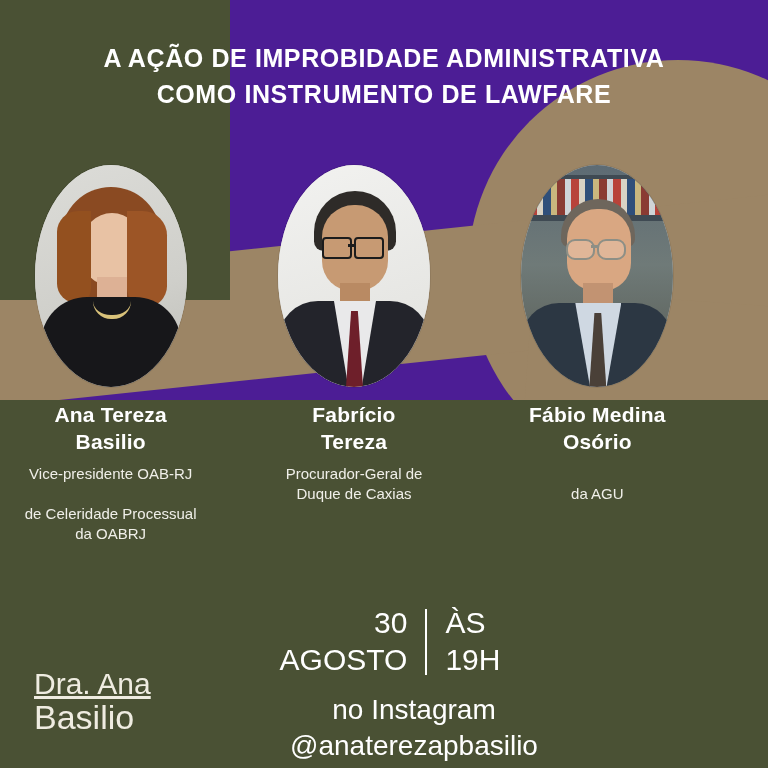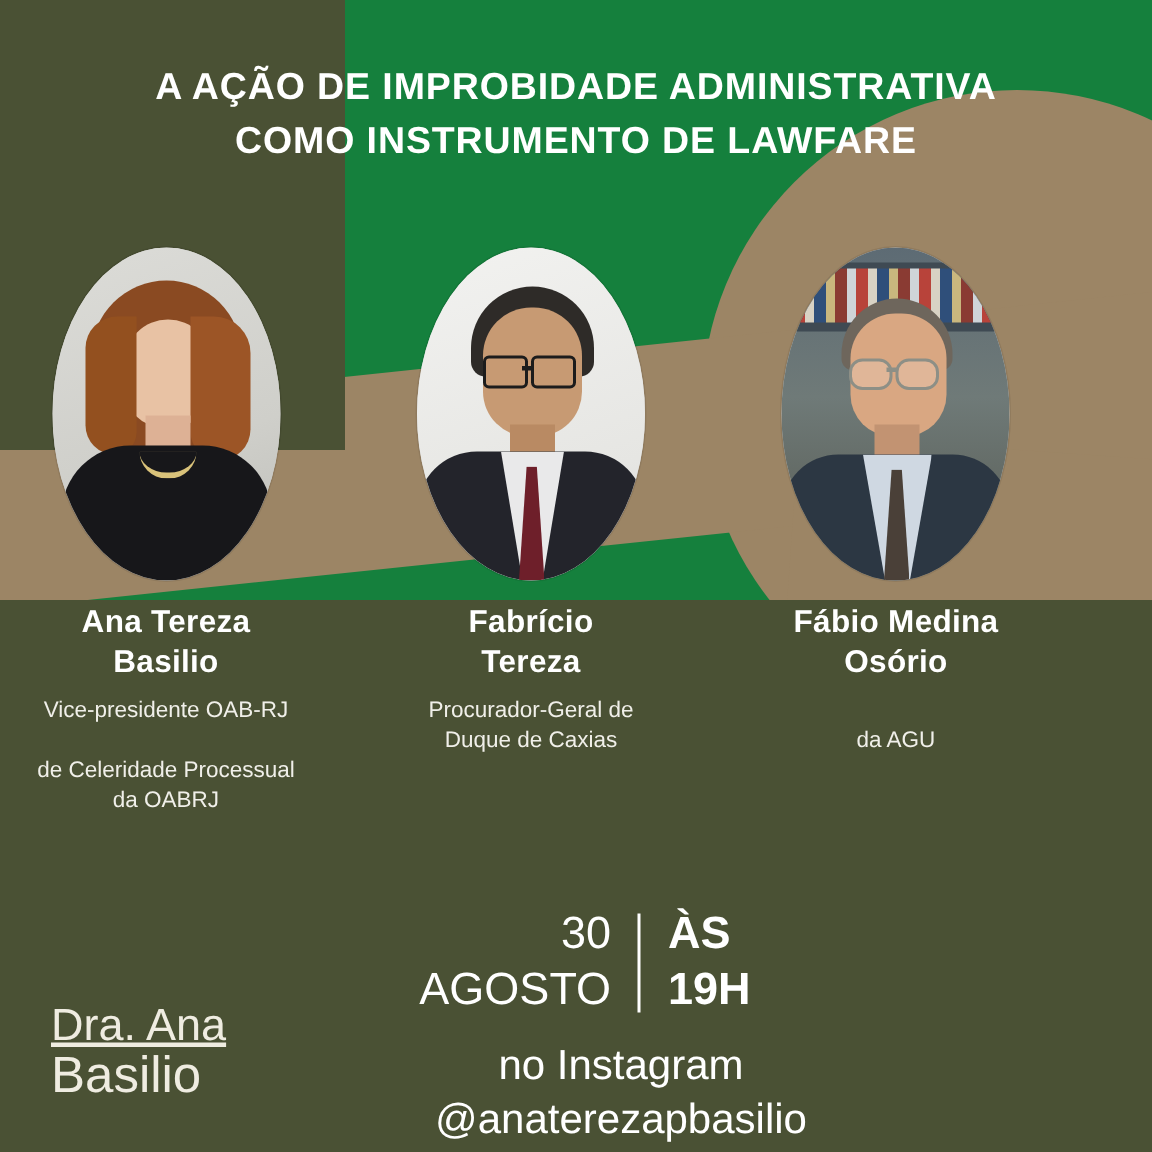--- a/index.html
+++ b/index.html
@@ -10,21 +10,21 @@
     width: 768px;
     height: 768px;
     overflow: hidden;
     font-family: "Liberation Sans", sans-serif;
     background: #4a5134;
   }
   .poster {
     position: relative;
     width: 768px;
     height: 768px;
-    background: #15803d;
+    background: #4c1d95;
     overflow: hidden;
   }
 
   
   .tan-circle {
     position: absolute;
     right: -120px;
     top: 60px;
     width: 420px;
     height: 420px;
@@ -342,21 +342,21 @@
   .dt-divider {
     width: 2px;
     height: 66px;
     background: #ffffff;
   }
   .dt-right {
     text-align: left;
     color: #ffffff;
     font-size: 30px;
     line-height: 1.22;
-    font-weight: bold;
+    font-weight: normal;
   }
   .instagram {
     position: absolute;
     top: 692px;
     left: 0;
     width: 768px;
     text-align: center;
     color: #ffffff;
     font-size: 28px;
     line-height: 1.3;

